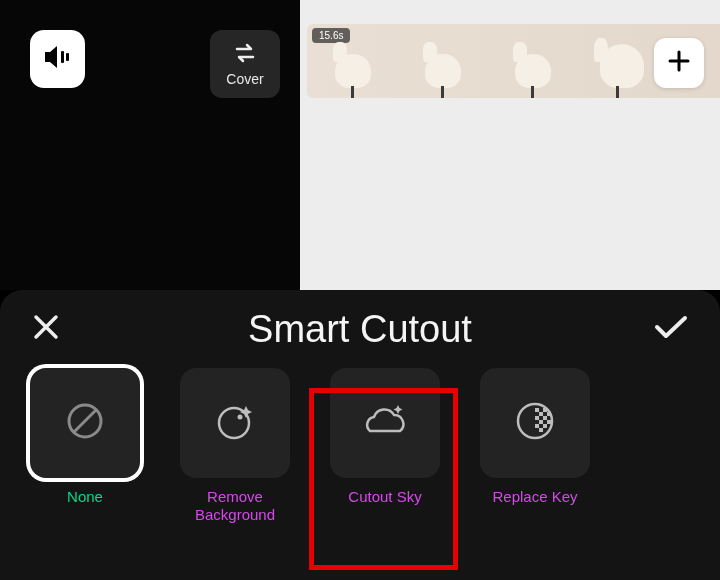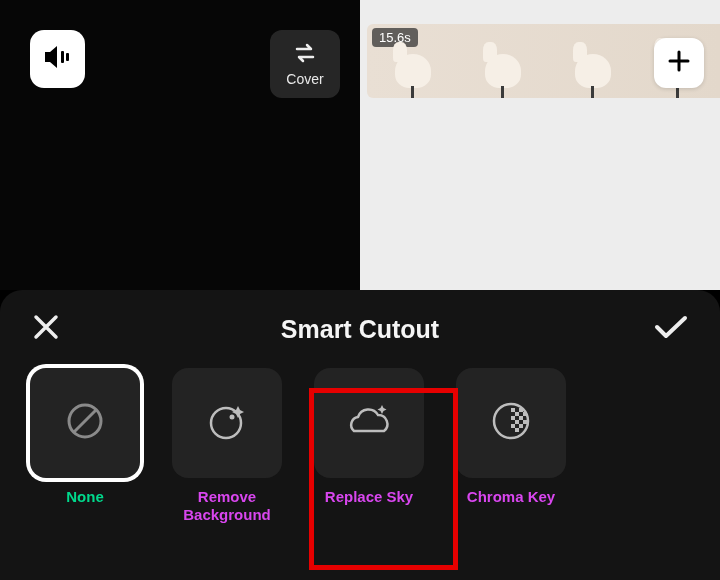--- a/index.html
+++ b/index.html
@@ -10,21 +10,21 @@
       font-family: -apple-system, BlinkMacSystemFont, "Segoe UI", sans-serif;
       position: relative;
       overflow: hidden;
     }
     .top-area {
       position: relative;
       height: 290px;
       display: flex;
     }
     .left-pane {
-      width: 360px;
+      width: 300px;
       height: 100%;
       position: relative;
       background: #060606;
     }
     .volume-btn {
       position: absolute;
       top: 30px;
       left: 30px;
       width: 55px;
       height: 58px;
@@ -70,21 +70,21 @@
       background: linear-gradient(90deg, #e9dfd4 0%, #e3d8cb 100%);
       border-radius: 6px 0 0 6px;
       overflow: hidden;
     }
     .duration-badge {
       position: absolute;
       top: 4px;
       left: 5px;
       background: rgba(45,45,45,0.72);
       color: #fff;
-      font-size: 13px;
+      font-size: 10px;
       padding: 2px 7px;
       border-radius: 4px;
     }
     .swan {
       position: absolute;
       bottom: 0;
       width: 52px;
       height: 58px;
     }
     .swan .body {
@@ -143,35 +143,34 @@
       display: flex;
       align-items: center;
       justify-content: space-between;
       padding: 0 24px;
     }
     .panel-title {
       position: absolute;
       left: 0; right: 0;
       text-align: center;
       color: #f5f5f5;
-      font-size: 25px;
-      font-weight: 700;
+      font-size: 38px;
+      font-weight: 400;
       pointer-events: none;
     }
     .close-btn, .confirm-btn {
       color: #eee;
       z-index: 2;
       padding: 8px;
     }
     .options {
       display: flex;
-      gap: 32px;
+      gap: 40px;
       padding: 0 30px;
       align-items: flex-start;
-      font-weight: bold;
     }
     .option {
       display: flex;
       flex-direction: column;
       align-items: center;
       gap: 10px;
       width: 110px;
     }
     .option-tile {
       width: 110px;
@@ -311,21 +310,21 @@
 
     <div class="option">
       <div class="option-tile">
         <span>
           <svg width="50" height="40" viewBox="0 0 50 40">
             <path d="M10 30 a8 8 0 0 1 4 -14 a11 11 0 0 1 20 -2 a9 9 0 0 1 6 16 z" stroke="#bdbdbd" stroke-width="2.5" fill="none"></path>
             <path d="M38 4 l1.5 3 l3 1.5 l-3 1.5 l-1.5 3 l-1.5 -3 l-3 -1.5 l3 -1.5 z" fill="#bdbdbd"></path>
           </svg>
         </span>
       </div>
-      <div class="option-label">Replace Sky</div>
+      <div class="option-label">Cutout Sky</div>
     </div>
 
     <div class="option">
       <div class="option-tile">
         <span>
           <svg width="44" height="44" viewBox="0 0 44 44">
             <circle cx="22" cy="22" r="17" stroke="#bdbdbd" stroke-width="2.5" fill="none"></circle>
             <g fill="#bdbdbd">
               <rect x="22" y="9" width="4" height="4"></rect>
                 <rect x="30" y="9" width="4" height="4"></rect>
@@ -335,19 +334,19 @@
                 <rect x="30" y="17" width="4" height="4"></rect>
               <rect x="26" y="21" width="4" height="4"></rect>
                 <rect x="34" y="21" width="4" height="4"></rect>
               <rect x="22" y="25" width="4" height="4"></rect>
                 <rect x="30" y="25" width="4" height="4"></rect>
               <rect x="26" y="29" width="4" height="4"></rect>
             </g>
           </svg>
         </span>
       </div>
-      <div class="option-label">Chroma Key</div>
+      <div class="option-label">Replace Key</div>
     </div>
 
   </div>
 </div>
 
 <div class="highlight-box" style="left: 309px; top: 388px; width: 149px; height: 182px;"></div>
 
 </body></html>

